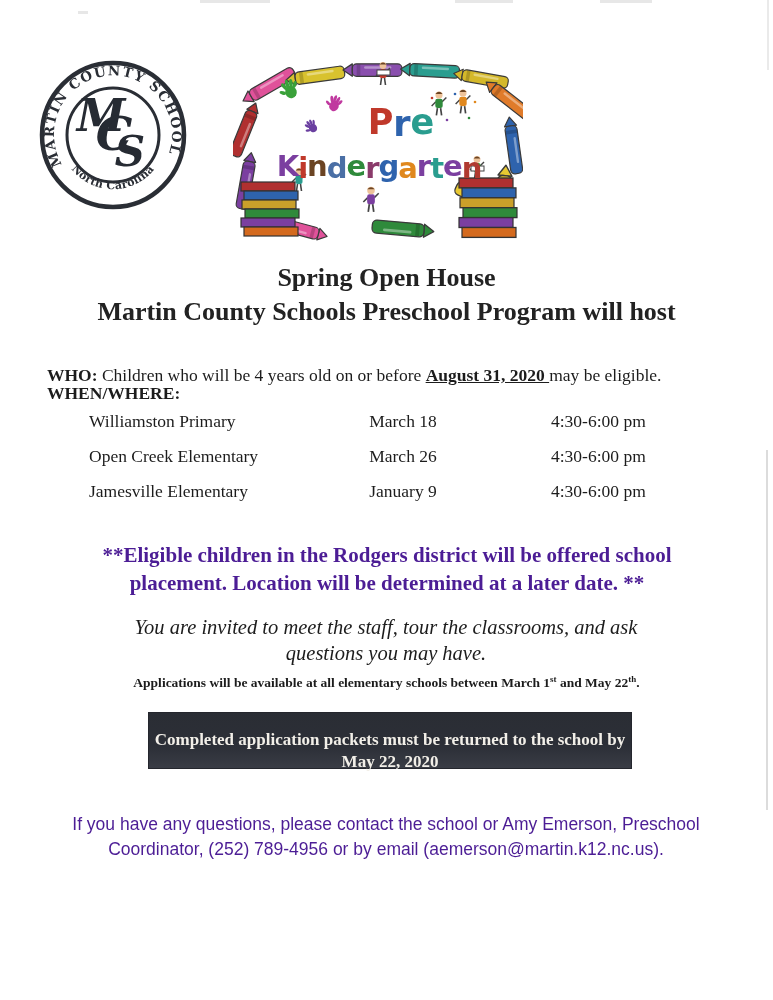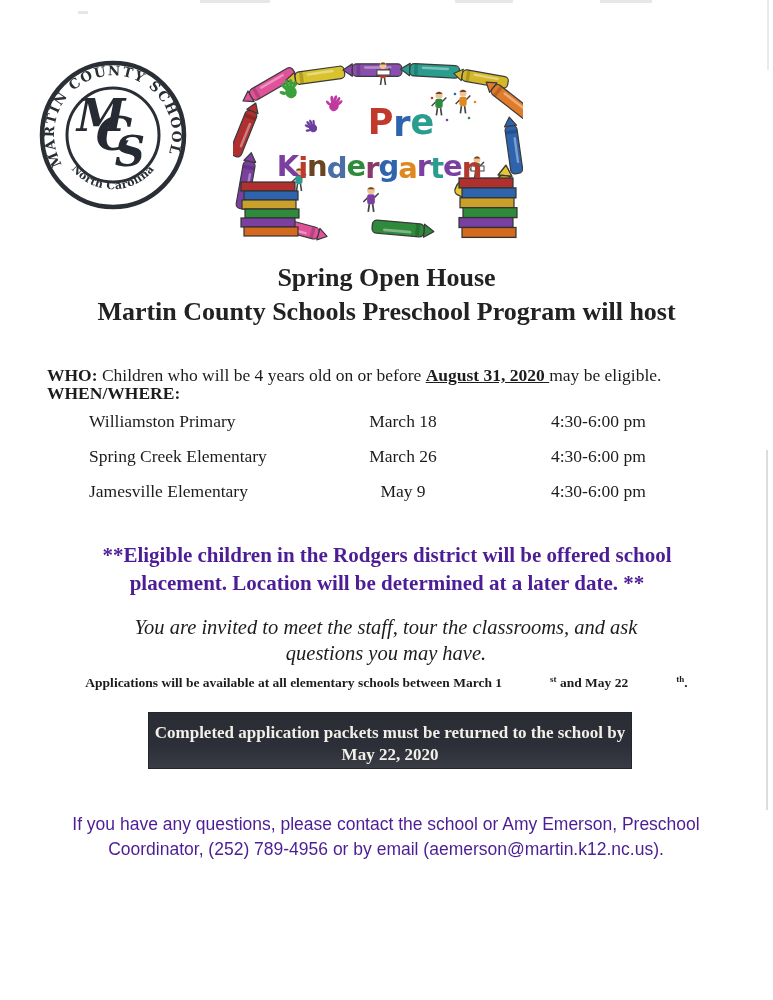--- a/index.html
+++ b/index.html
@@ -30,27 +30,27 @@
   .srow .date{text-align:center;}
   .srow .time{padding-left:84px;}
 
   
   .notice{position:absolute;top:542px;left:42px;width:690px;text-align:center;
           font-weight:bold;font-size:21px;line-height:27.5px;color:#4c1d95;}
   .invite{position:absolute;top:614px;left:56px;width:660px;text-align:center;
           font-weight:normal;font-style:italic;font-size:20.5px;line-height:26px;}
   .apps{position:absolute;top:675px;left:0;width:100%;text-align:center;
         font-weight:bold;font-size:13.5px;}
-  .apps sup{font-size:9px;vertical-align:super;line-height:0;margin-left:48px;}
+  .apps sup{font-size:9px;vertical-align:super;line-height:0;}
 
   
   .retbox{position:absolute;left:148px;top:712px;width:484px;height:57px;box-sizing:border-box;
           background:linear-gradient(180deg,#2a2d34 0%,#2c2f37 60%,#3a3d46 100%);
           color:#f2efe8;text-align:center;font-weight:bold;font-size:17px;line-height:22px;
-          padding-top:10px;box-shadow:inset 0 0 0 1px #24262d;}
+          padding-top:17px;box-shadow:inset 0 0 0 1px #24262d;}
 
   
   .contact{position:absolute;top:812px;left:56px;width:660px;text-align:center;
            font-family:"Liberation Sans",sans-serif;font-size:17.5px;line-height:25px;color:#4c1d95;}
 </style>
 </head>
 <body>
 
 <div class="page">
 
@@ -173,27 +173,27 @@
 
   <div class="whenwhere">WHEN/WHERE:</div>
 
   <div class="schedule">
     <div class="srow">
       <span class="school">Williamston Primary</span>
       <span class="date">March 18</span>
       <span class="time">4:30-6:00 pm</span>
     </div>
     <div class="srow">
-      <span class="school">Spring Creek Elementary</span>
+      <span class="school">Open Creek Elementary</span>
       <span class="date">March 26</span>
       <span class="time">4:30-6:00 pm</span>
     </div>
     <div class="srow">
       <span class="school">Jamesville Elementary</span>
-      <span class="date">May 9</span>
+      <span class="date">January 9</span>
       <span class="time">4:30-6:00 pm</span>
     </div>
   </div>
 
   <div class="notice">
     <div>**Eligible children in the Rodgers district will be offered school</div>
     <div>placement. Location will be determined at a later date. **</div>
   </div>
 
   <div class="invite">

